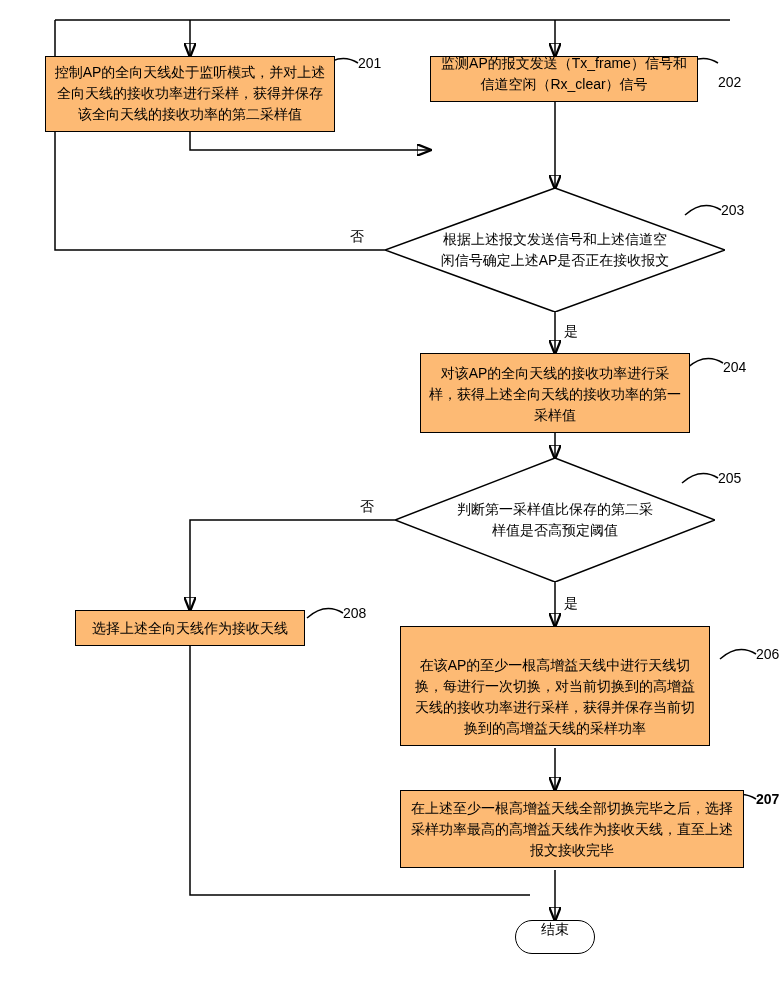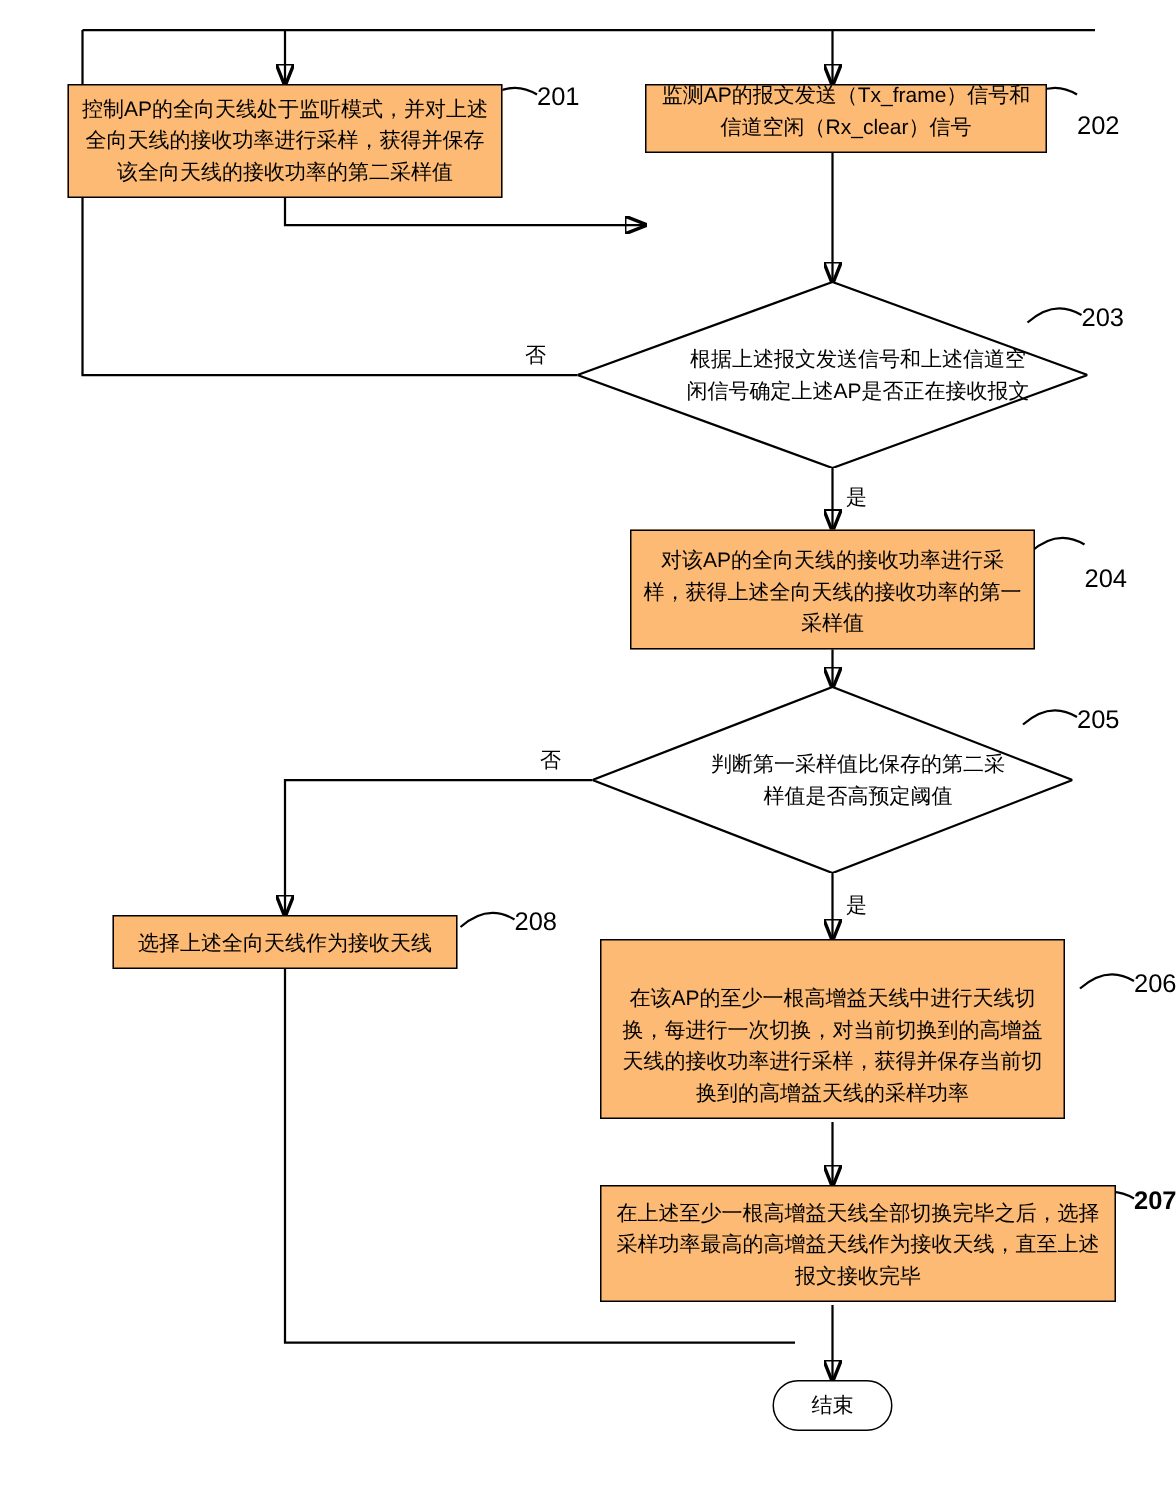--- a/index.html
+++ b/index.html
@@ -26,40 +26,39 @@
     align-items: flex-end;
     justify-content: center;
     line-height: 1.5;
   }
   .dlabel {
     position: absolute;
     text-align: center;
     line-height: 1.5;
     transform: translate(-50%, -50%);
     white-space: nowrap;
-    margin-left: 17px;
   }
   .edgeLabel {
     position: absolute;
     font-size: 14px;
     background: #fff;
     padding: 0 2px;
   }
   .stepnum {
     position: absolute;
-    font-size: 17px;
+    font-size: 14px;
   }
   .terminator {
     position: absolute;
     border: 1.5px solid #000;
     border-radius: 999px;
     background: #fff;
     text-align: center;
     display: flex;
-    align-items: center;
+    align-items: flex-start;
     justify-content: center;
   }
   line, polyline, path { stroke: #000; stroke-width: 1.5; fill: none; }
   .arrow { marker-end: url(#arrowhead); }
 </style>
 </head>
 <body>
 
 <div id="canvas">
 
@@ -118,21 +117,21 @@
     <polygon points="170,0 340,62 170,124 0,62" fill="#fff" stroke="#000" stroke-width="1.5"></polygon>
   </svg>
   <div class="dlabel" style="left:555px; top:250px; width:230px; white-space:normal;">根据上述报文发送信号和上述信道空闲信号确定上述AP是否正在接收报文</div>
   <div class="stepnum" style="left:721px; top:202px;">203</div>
   <div class="edgeLabel" style="left:348px; top:228px;">否</div>
   <div class="edgeLabel" style="left:562px; top:323px;">是</div>
 
   <div class="box" style="left:420px; top:353px; width:270px; height:80px;">
     <span>对该AP的全向天线的接收功率进行采样，获得上述全向天线的接收功率的第一采样值</span>
   </div>
-  <div class="stepnum" style="left:723px; top:376px;">204</div>
+  <div class="stepnum" style="left:723px; top:359px;">204</div>
 
   <svg style="position:absolute; left:395px; top:458px;" width="320" height="124">
     <polygon points="160,0 320,62 160,124 0,62" fill="#fff" stroke="#000" stroke-width="1.5"></polygon>
   </svg>
   <div class="dlabel" style="left:555px; top:520px; width:200px; white-space:normal;">判断第一采样值比保存的第二采样值是否高预定阈值</div>
   <div class="stepnum" style="left:718px; top:470px;">205</div>
   <div class="edgeLabel" style="left:358px; top:498px;">否</div>
   <div class="edgeLabel" style="left:562px; top:595px;">是</div>
 
   <div class="box" style="left:75px; top:610px; width:230px; height:36px;">

